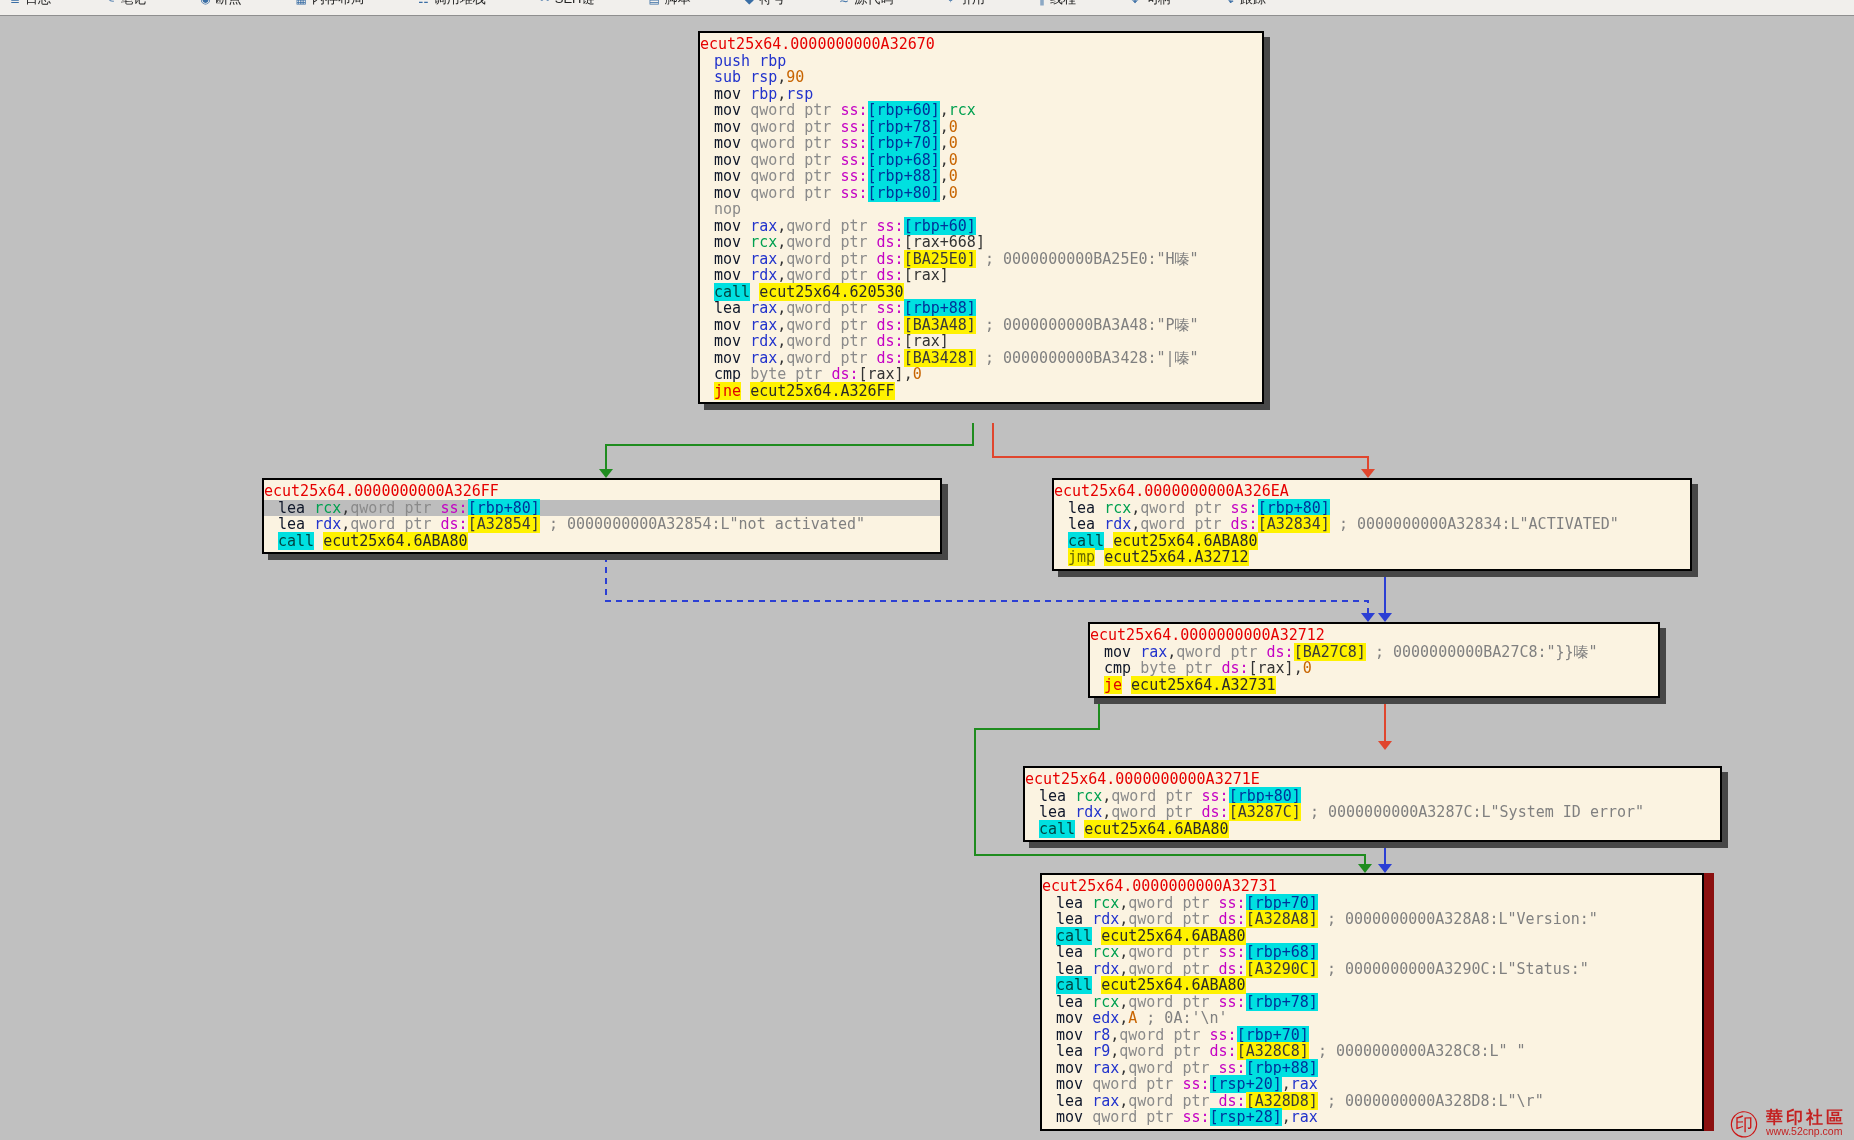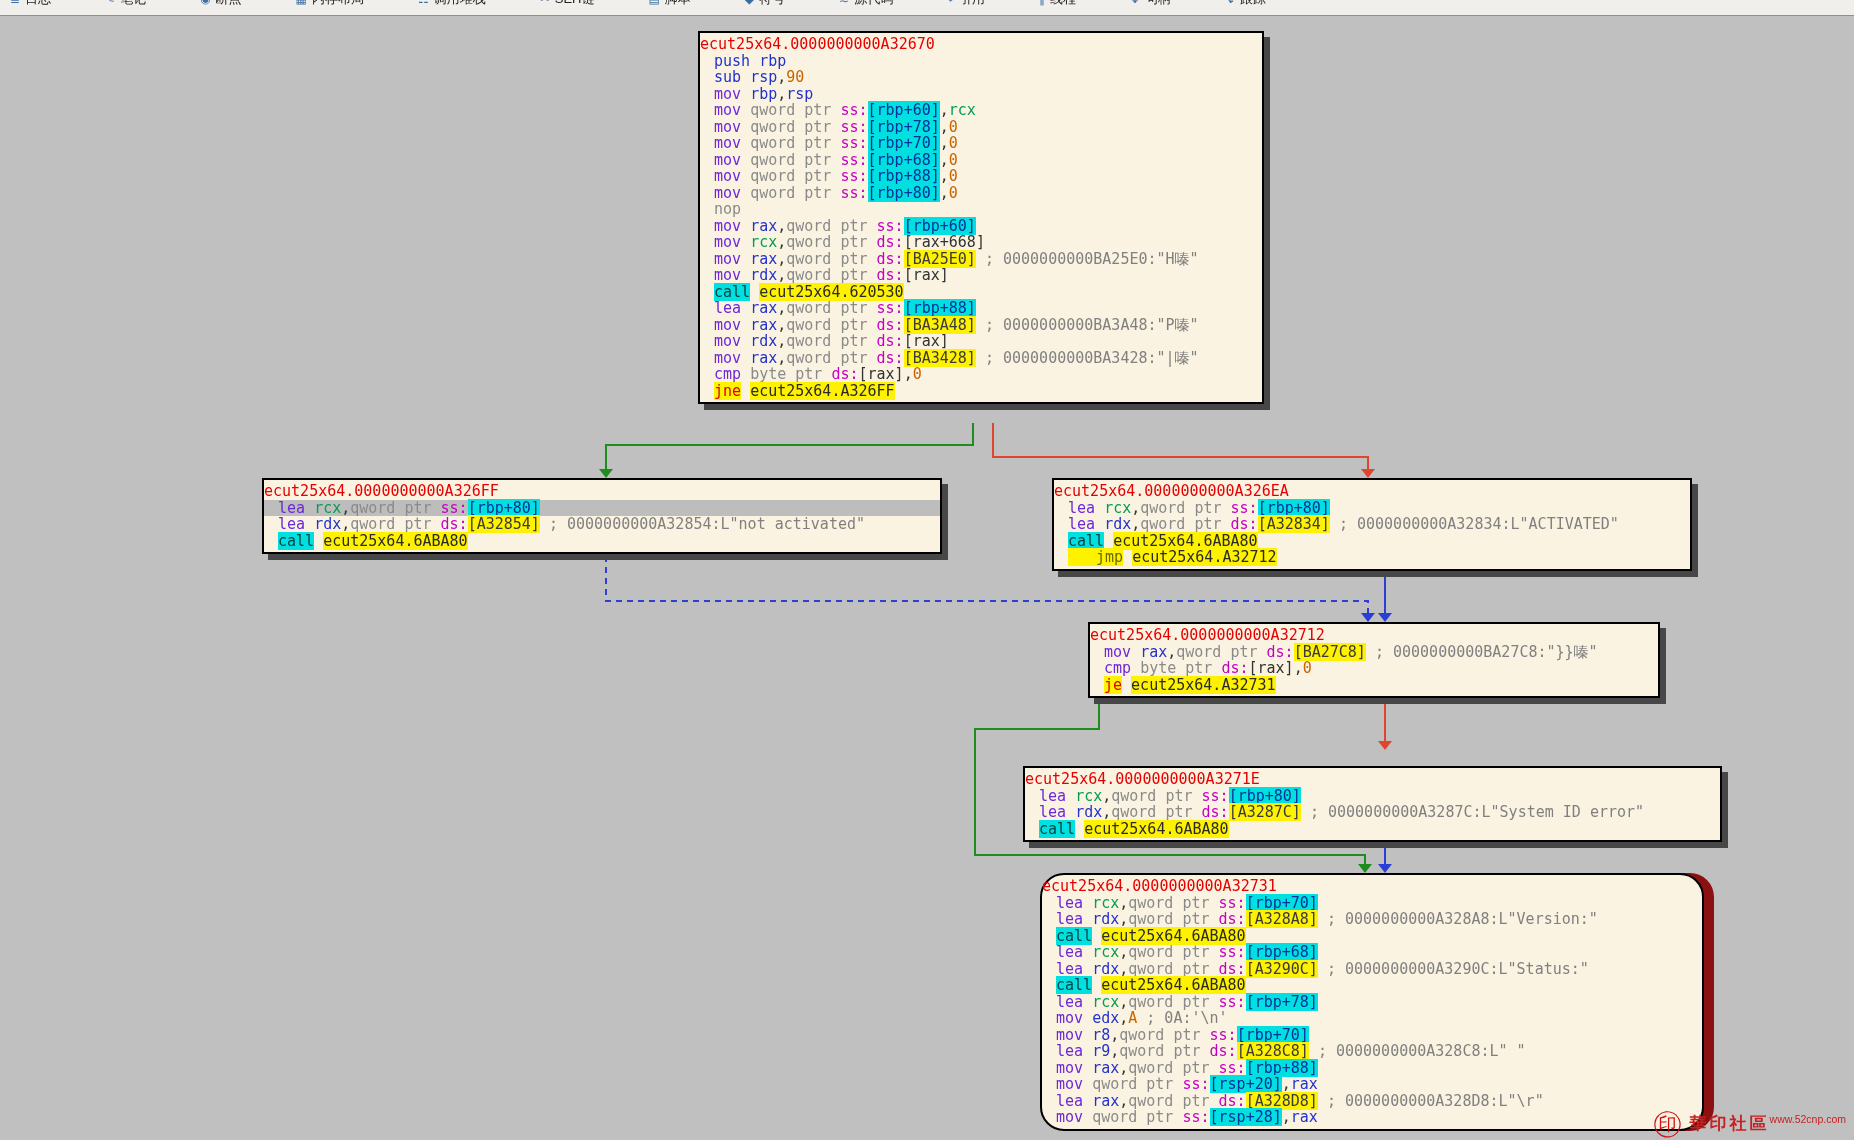--- a/index.html
+++ b/index.html
@@ -20,45 +20,45 @@
   .fg{fill:#1f8c1f;} .fr{fill:#e0462e;} .fb{fill:#2b3fd4;}
   
   .block{position:absolute;z-index:2;background:#fbf3e1;border:2px solid #000;
          box-shadow:6px 6px 0 0 #474747;padding:3px 0;
          font-family:"DejaVu Sans Mono","Liberation Mono",monospace;font-size:15px;}
   .block.redshadow{box-shadow:10px 0 0 0 #8b1010;}
   .bh{height:16.5px;line-height:16.5px;padding-left:0;color:#e60000;white-space:pre;}
   .ln{height:16.5px;line-height:16.5px;padding:0 5px 0 14px;white-space:pre;}
   .ln.sel{background:#bdbdbd;}
   .tk{color:#333;}
-  .tk.i{color:#6d28d9;}
+  .tk.i{color:#0f172a;}
   .tk.ib{color:#2233cc;}
   .tk.r{color:#2233cc;}
   .tk.g{color:#00a050;}
   .tk.n{color:#c86400;}
   .tk.p{color:#8a8a8a;}
   .tk.s{color:#c400c4;}
   .tk.mc{background:#00e0e0;color:#003399;}
   .tk.my{background:#fff200;color:#3a3a3a;}
   .tk.c{background:#00e0e0;color:#004444;}
   .tk.t{background:#fff200;color:#2a2a2a;}
   .tk.j{background:#fff200;color:#e00000;}
-  .tk.jm{background:#fff200;color:#6a6a00;padding-left:28px;}
+  .tk.jm{background:#fff200;color:#6a6a00;}
   .tk.cm{color:#808080;}
   
   #blk-a32670{left:698px;top:31px;width:562px;}
   #blk-a326ff{left:262px;top:478px;width:676px;}
   #blk-a326ea{left:1052px;top:478px;width:636px;}
   #blk-a32712{left:1088px;top:622px;width:568px;}
   #blk-a3271e{left:1023px;top:766px;width:695px;}
-  #blk-a32731{left:1040px;top:873px;width:660px;border-radius:24px;}
+  #blk-a32731{left:1040px;top:873px;width:660px;}
   
   .watermark{position:absolute;right:8px;bottom:2px;z-index:3;display:flex;align-items:center;gap:7px;}
   .wm-icon{font-size:30px;color:#cc1414;line-height:30px;}
-  .wm-col{display:flex;flex-direction:row;line-height:1.1;}
+  .wm-col{display:flex;flex-direction:column;line-height:1.1;}
   .wm-brand{font-family:"DejaVu Serif",serif;font-weight:bold;font-size:17px;color:#c42222;letter-spacing:3px;}
   .wm-url{font-size:10.5px;color:#c42222;}
 </style>
 </head>
 <body>
 
 <div class="toolbar">
   <div class="tabs-inner">
       <div class="tab">
         <span class="tabicon">≣</span>

